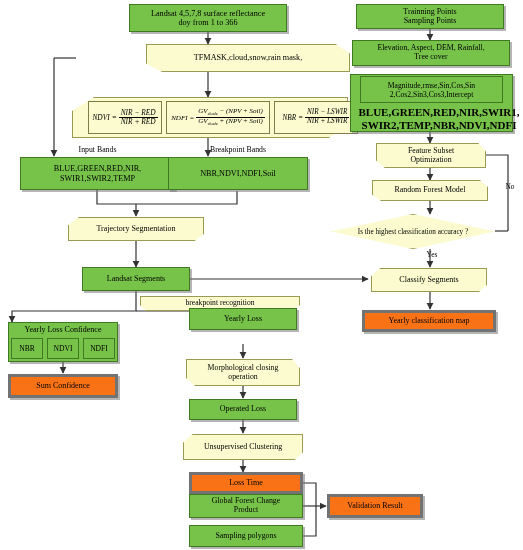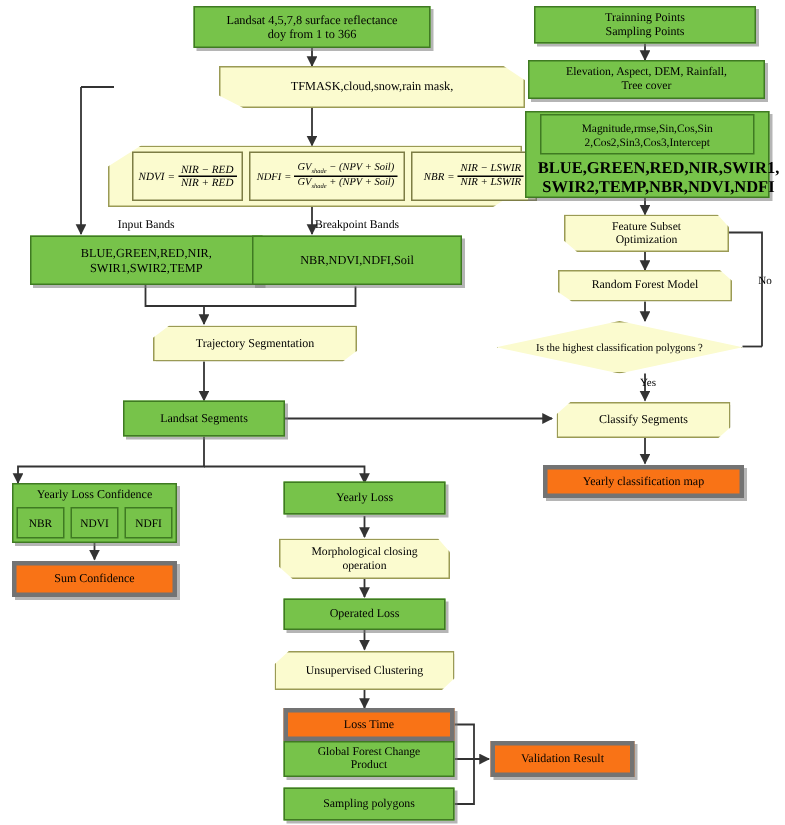--- a/index.html
+++ b/index.html
@@ -163,47 +163,50 @@
     <span>SWIR1,SWIR2,TEMP</span>
   </div>
 
   <div class="caption" style="left:168px;top:146px;width:140px;font-size:7.8px;">
     <span>Breakpoint Bands</span>
   </div>
   <div class="node green shadow" style="left:168px;top:157px;width:140px;height:33px;font-size:8.2px;">
     <span>NBR,NDVI,NDFI,Soil</span>
   </div>
 
-  <div class="flag flagL shadow" style="left:68px;top:217px;width:136px;height:24px;font-size:8px;margin-left:34px;">
+  <div class="flag flagL shadow" style="left:68px;top:217px;width:136px;height:24px;font-size:8px;">
     <span>Trajectory Segmentation</span>
   </div>
 
   <div class="node green shadow" style="left:82px;top:267px;width:108px;height:24px;font-size:8px;">
     <span>Landsat Segments</span>
   </div>
 
+  <div class="flag shadow" style="left:140px;top:296px;width:160px;height:15px;font-size:7.6px;">
+    <span>breakpoint recognition</span>
+  </div>
 
   <div class="node green shadow" style="left:8px;top:322px;width:110px;height:40px;font-size:8px;align-items:flex-start;padding-top:3px;">
     <span>Yearly Loss  Confidence</span>
   </div>
   <div class="sub" style="left:11px;top:338px;width:32px;height:21px;font-size:7.6px;">
     <span>NBR</span>
   </div>
   <div class="sub" style="left:47px;top:338px;width:32px;height:21px;font-size:7.6px;">
     <span>NDVI</span>
   </div>
   <div class="sub" style="left:83px;top:338px;width:32px;height:21px;font-size:7.6px;">
     <span>NDFI</span>
   </div>
 
   <div class="node orange shadow" style="left:8px;top:374px;width:110px;height:24px;font-size:8px;">
     <span>Sum Confidence</span>
   </div>
 
-  <div class="node green shadow" style="left:189px;top:321px;width:108px;height:22px;font-size:8px;text-align:center;">
+  <div class="node green shadow" style="left:189px;top:308px;width:108px;height:22px;font-size:8px;text-align:center;">
     <span>Yearly Loss</span>
   </div>
 
   <div class="flag flagR shadow" style="left:186px;top:359px;width:114px;height:27px;font-size:7.8px;flex-direction:column;">
     <span>Morphological closing</span>
     <span>operation</span>
   </div>
 
   <div class="node green shadow" style="left:189px;top:399px;width:108px;height:21px;font-size:8px;">
     <span>Operated Loss</span>
@@ -253,21 +256,21 @@
   <div class="flag flagR shadow" style="left:376px;top:143px;width:110px;height:25px;font-size:7.8px;flex-direction:column;">
     <span>Feature Subset</span>
     <span>Optimization</span>
   </div>
 
   <div class="flag flagR shadow" style="left:372px;top:180px;width:116px;height:21px;font-size:7.9px;">
     <span>Random Forest Model</span>
   </div>
 
   <div class="diamond" style="left:331px;top:214px;width:164px;height:35px;font-size:7.2px;">
-    <span>Is the highest classification polygons ?</span>
+    <span>Is the highest classification accuracy ?</span>
   </div>
 
   <div class="caption" style="left:500px;top:183px;width:20px;font-size:7.4px;">
     <span>No</span>
   </div>
   <div class="caption" style="left:421px;top:251px;width:22px;font-size:7.4px;">
     <span>Yes</span>
   </div>
 
   <div class="flag flagL shadow" style="left:371px;top:268px;width:116px;height:24px;font-size:8px;">

